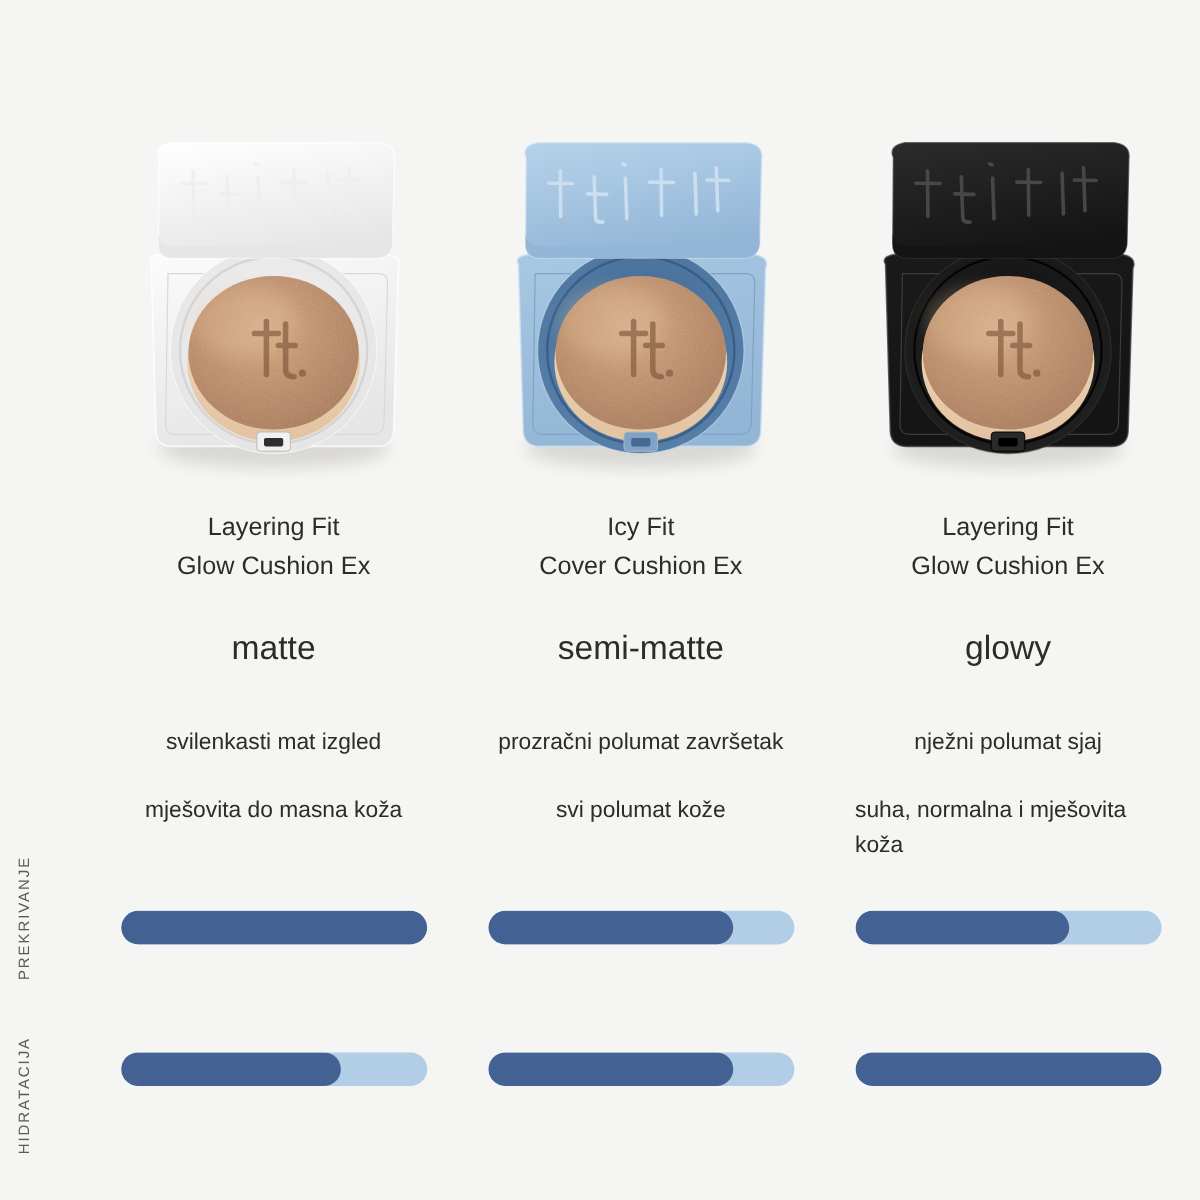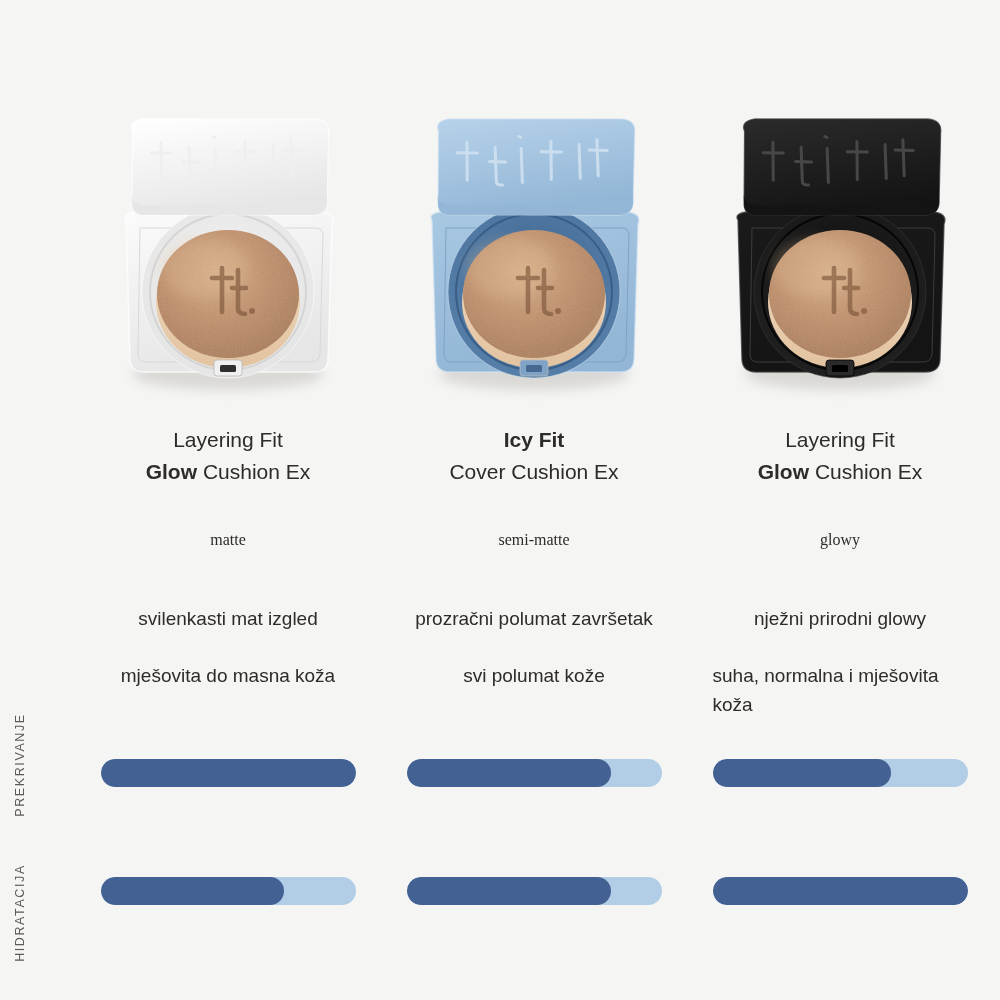--- a/index.html
+++ b/index.html
@@ -48,26 +48,26 @@
   }
   .compact{position:absolute;left:0;top:0;width:248px;height:300px;}
 
   
   .title{
     margin-top:22px;
     font-size:21px;line-height:32px;
     text-align:center;font-weight:400;
     color:#2e2b28;
   }
-  .title b{font-weight:700;}
+  .title b{font-weight:400;}
 
   .finish{
     margin-top:38px;
-    font-size:16px;line-height:28px;
-    color:#2e2b28;font-family:Liberation Serif, serif;
+    font-size:28px;line-height:28px;
+    color:#2e2b28;
   }
 
   .effect{
     margin-top:50px;
     font-size:19px;line-height:29px;
     text-align:center;color:#2e2b28;
     max-width:265px;
   }
 
   .skin{
@@ -425,21 +425,21 @@
                 <path d="M142 40 L141 78"></path>
       <path d="M170 44 L170 78"></path>
       <path d="M188 40 L188 76"></path>
                 <path d="M180 50 L198 51"></path>
     </g>
   </g>
 </svg>
         </div>
         <div class="title"><span>Layering Fit</span><br><b>Glow</b><span> Cushion Ex</span></div>
         <div class="finish">glowy</div>
-        <div class="effect">nježni prirodni glowy</div>
+        <div class="effect">nježni polumat sjaj</div>
         <div class="skin">suha, normalna i mješovita koža</div>
         <div class="bar-coverage-wrap">
           <div class="bar-track" style="background: rgb(178, 205, 230);">
             <div class="bar-fill" style="width: 70%; background: rgb(67, 97, 146);"></div>
           </div>
         </div>
         <div class="bar-hydration-wrap">
           <div class="bar-track" style="background: rgb(178, 205, 230);">
             <div class="bar-fill" style="width: 100%; background: rgb(67, 97, 146);"></div>
           </div>

